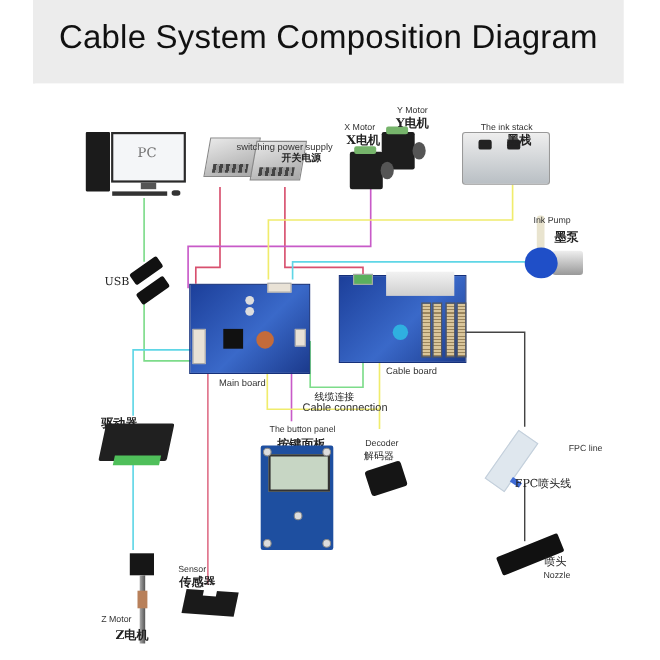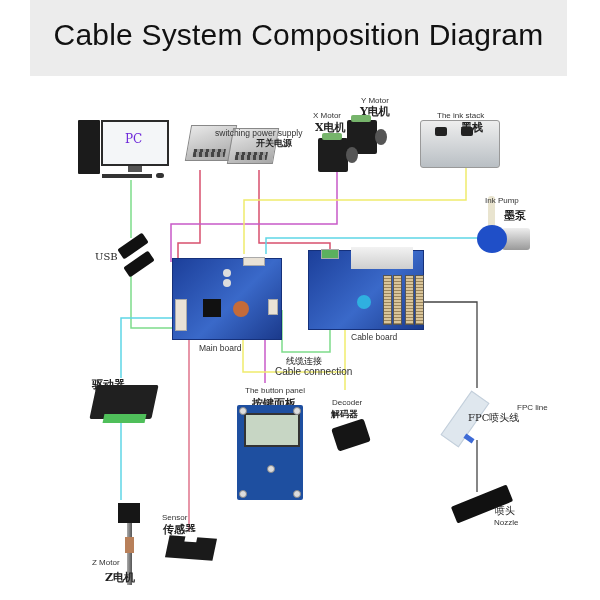--- a/index.html
+++ b/index.html
@@ -7,21 +7,21 @@
   .header { position:absolute; left:30px; top:0; width:537px; height:76px; background:#ececec; }
   .title { position:absolute; left:0; right:0; top:18px; text-align:center; font-size:30px; color:#111; letter-spacing:0.2px; }
   .panel { position:absolute; left:32px; top:76px; width:535px; height:524px; background:#fff; }
   svg.wires { position:absolute; left:0; top:0; width:600px; height:600px; }
   .lbl { position:absolute; font-size:8px; color:#333; white-space:nowrap; }
   .cn { position:absolute; font-size:11px; font-weight:bold; color:#222; white-space:nowrap; font-family:"DejaVu Serif", serif; }
   
   .tower { position:absolute; left:78px; top:120px; width:22px; height:54px; background:#1b1b1b; border-radius:1px; }
   .monitor { position:absolute; left:101px; top:120px; width:68px; height:46px; background:#2a2a2a; padding:2px; box-sizing:border-box; }
   .screen { width:100%; height:100%; background:#f4f6f8; position:relative; }
-  .screen .pc { position:absolute; left:22px; top:10px; font-family:"DejaVu Serif", serif; font-size:12px; color:#6d28d9; }
+  .screen .pc { position:absolute; left:22px; top:10px; font-family:"DejaVu Serif", serif; font-size:12px; color:#737373; }
   .stand { position:absolute; left:128px; top:166px; width:14px; height:6px; background:#555; }
   .keyboard { position:absolute; left:102px; top:174px; width:50px; height:4px; background:#333; }
   .mouse { position:absolute; left:156px; top:173px; width:8px; height:5px; background:#333; border-radius:3px; }
   
   .psu { position:absolute; background:linear-gradient(160deg,#e8e8e8,#a7a7a7); border:1px solid #888; transform:skewX(-10deg); }
   .psu .term { position:absolute; bottom:3px; left:6px; right:6px; height:8px; background:repeating-linear-gradient(90deg,#444 0 3px,#999 3px 6px); }
   
   .motor { position:absolute; width:30px; height:34px; background:#1d1d1d; border-radius:2px; }
   .motor .top { position:absolute; left:4px; top:-5px; width:20px; height:7px; background:#76b46b; border-radius:2px; }
   .motor .shaft { position:absolute; right:-10px; top:9px; width:12px; height:16px; background:#555; border-radius:50%; }
@@ -197,27 +197,27 @@
 <div class="btnpanel">
   <div class="lcd"></div>
   <div class="hole" style="left:2px;top:2px;"></div>
   <div class="hole" style="right:2px;top:2px;"></div>
   <div class="hole" style="left:2px;bottom:2px;"></div>
   <div class="hole" style="right:2px;bottom:2px;"></div>
   <div class="hole" style="left:30px;top:60px;"></div>
 </div>
 
 <span class="lbl" style="left:332px;top:398px;">Decoder</span>
-<span class="cn" style="left:331px;top:408px;font-weight:bold;font-size:9px;">解码器</span>
+<span class="cn" style="left:331px;top:408px;font-weight:normal;font-size:9px;">解码器</span>
 <div class="decoder"></div>
 
 <div class="fpc"></div>
 <div class="fpc-tip"></div>
 <span class="lbl" style="left:469px;top:403px;padding-left:48px;">FPC line</span>
-<span class="cn" style="left:468px;top:411px;font-weight:normal;font-size:10px;">FPC喷头线</span>
+<span class="cn" style="left:468px;top:433px;font-weight:normal;font-size:10px;">FPC喷头线</span>
 
 <div class="nozzle"></div>
 <span class="cn" style="left:495px;top:504px;font-weight:normal;font-size:10px;">喷头</span>
 <span class="lbl" style="left:494px;top:518px;">Nozzle</span>
 
 <div class="zmotor"></div>
 <div class="zscrew"></div>
 <div class="zcoupler"></div>
 <span class="lbl" style="left:92px;top:558px;">Z Motor</span>
 <span class="cn" style="left:105px;top:570px;">Z电机</span>

